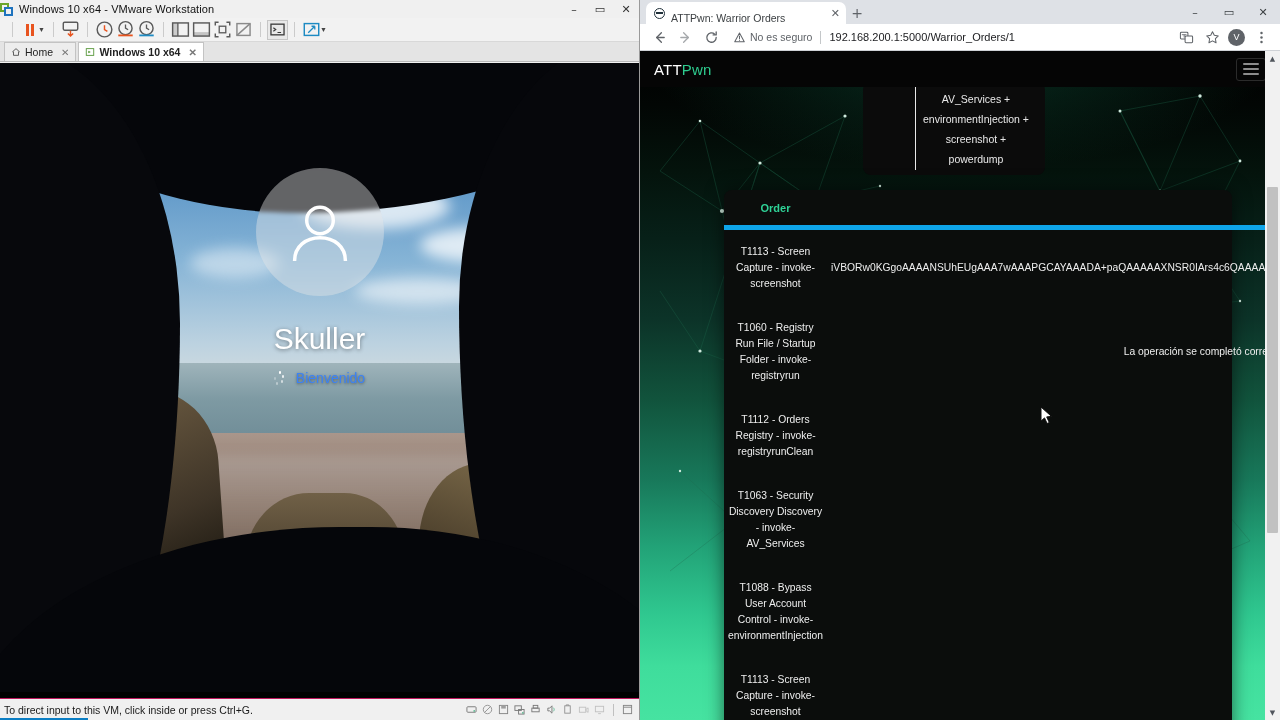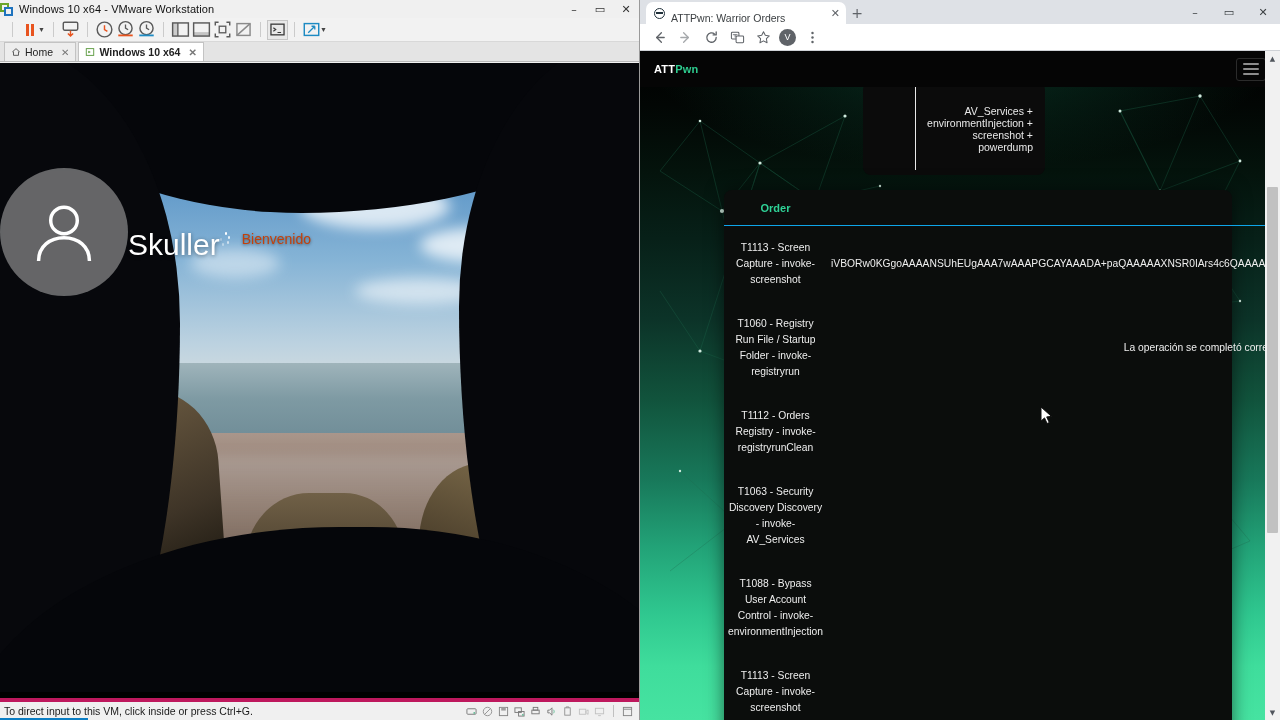--- a/index.html
+++ b/index.html
@@ -116,46 +116,46 @@
     border-radius: 40% 38% 14% 16% / 58% 56% 16% 18%;
     opacity:.9;
   }
   .cloud {
     position:absolute; background: rgba(255,255,255,.75); border-radius: 50%;
     filter: blur(7px);
   }
 
   .login {
     position:absolute; left: 0; right:0; top: 105px; display:flex;
-    align-items:center;
+    flex-direction: column; align-items:center;
   }
   .avatar {
     width: 128px; height: 128px; border-radius: 50%;
     background: rgba(230,230,230,.42);
     display:flex; align-items:center; justify-content:center;
     backdrop-filter: blur(2px);
   }
   .avatar svg { width: 74px; height: 74px; }
   .login-name {
     margin-top: 26px; font-size: 30px; color: #fff; font-weight: 300;
     text-shadow: 0 1px 4px rgba(0,0,0,.45);
     font-family: "Liberation Sans", sans-serif;
   }
   .login-status {
     margin-top: 14px; display:flex; align-items:center; gap:10px;
-    font-size: 14px; color: #c2410c; text-shadow: 0 1px 3px rgba(0,0,0,.5); text-align: right;
+    font-size: 14px; color: #3b82f6; text-shadow: 0 1px 3px rgba(0,0,0,.5); text-align: right;
   }
   .spinner { position: relative; width: 12px; height: 14px; }
   .spinner i {
     position:absolute; width:2.6px; height:2.6px; border-radius:50%; background:#fff;
   }
 
   .vm-statusbar {
     position:absolute; left:0; bottom:0; width:639px; height: 22px;
-    background: #f0f0f0; border-top: 4px solid #be185d;
+    background: #f0f0f0; border-top: 1px solid #be185d;
     display:flex; align-items:center; padding: 0 2px 0 4px;
     font-size: 10.5px; color:#1a1a1a;
   }
   .vm-statusbar .spacer { flex: 1; }
   .sb-icons { display:flex; align-items:center; gap:5px; padding-right:4px;}
   .sb-ic { width:11px; height:11px; opacity:.78; }
   .sb-sep { width:1px; height:12px; background:#c0c0c0; margin:0 3px; }
   .vm-taskbar-strip {
     position:absolute; left:0; bottom:22px; width:639px; height:6px; background:#000;
   }
@@ -226,50 +226,50 @@
   .page-bg::after{
     content:""; position:absolute; left:0; top:0; width:100%; height:120px;
     background: radial-gradient(ellipse at 50% 0%, rgba(10,60,42,.8), transparent 70%);
   }
   .particles { position:absolute; inset:0; }
   .navbar {
     position:absolute; left:0; top:0; width: 640px; height: 36px;
     background: #050505; display:flex; align-items:center;
     padding: 0 14px; z-index: 5;
   }
-  .brand { font-size: 11px; font-weight: bold; letter-spacing: .2px; }
+  .brand { font-size: 15px; font-weight: normal; letter-spacing: .2px; }
   .brand .a { color:#ffffff; }
   .brand .b { color:#2ecc8f; }
   .navtoggle {
     margin-left:auto; width: 30px; height: 23px; border:1px solid #2b2b2b;
     border-radius: 3px; display:flex; flex-direction:column; justify-content:center;
     align-items:center; gap:3px;
   }
   .navtoggle i { display:block; width:16px; height:2px; background:#8c8c8c; border-radius:1px;}
 
   .node-box {
     position:absolute; left: 223px; top: 31px; width: 182px; height: 93px;
     background: #0b0b0b; border-radius: 8px; display:flex; align-items:center;
     z-index: 3;
   }
   .node-box .divider { position:absolute; left: 52px; top: 5px; bottom: 5px; width:1px; background:#e8e8e8; }
   .node-box .txt {
-    margin-left: 56px; padding-right: 6px; width: 120px; text-align:right;
-    color:#e9e9e9; font-size: 10.5px; line-height: 12px;
+    margin-left: 56px; padding-right: 6px; width: 120px; text-align:center;
+    color:#e9e9e9; font-size: 10.5px; line-height: 20px;
   }
 
   .card {
     position:absolute; left: 84px; top: 139px; width: 508px; min-height: 560px;
     background: #0b0d0c; border-radius: 8px; z-index: 4;
     box-shadow: 0 0 18px rgba(0,0,0,.55);
   }
   table.orders { width: 100%; border-collapse: collapse; }
   table.orders th {
     color: #2fd297; font-size: 11px; font-weight: bold; padding: 12px 4px 11px;
-    border-bottom: 1px solid #0ea5e9;
+    border-bottom: 5px solid #0ea5e9;
   }
   table.orders td {
     color: #eeeeee; font-size: 10.3px; line-height: 16px; padding: 14px 4px;
     text-align:center; vertical-align: middle;
   }
   td.c-order { width: 135px; padding-left: 8px; }
   td.c-result { width: 245px; }
   th.c-order { width: 135px; }
   th.c-result { width: 245px; }
 
@@ -527,20 +527,30 @@
         <svg viewBox="0 0 16 16">
           <path d="M6 3l5 5-5 5" fill="none" stroke="#a5a8ab" stroke-width="1.4" stroke-linecap="round" stroke-linejoin="round"></path>
           <path d="M11 8H3" stroke="#a5a8ab" stroke-width="1.4" stroke-linecap="round"></path>
         </svg>
       </div>
       <div class="ct-btn">
         <svg viewBox="0 0 16 16">
           <path d="M13 8a5 5 0 1 1-1.6-3.6" fill="none" stroke="#5f6368" stroke-width="1.4" stroke-linecap="round"></path>
           <path d="M13 2v3.2h-3.2" fill="none" stroke="#5f6368" stroke-width="1.4" stroke-linecap="round" stroke-linejoin="round"></path>
         </svg>
+      </div>
+      <div class="omnibox">
+        <svg class="warn-ic" viewBox="0 0 12 12">
+          <path d="M6 1L11.2 10.6H0.8z" fill="none" stroke="#5f6368" stroke-width="1.1" stroke-linejoin="round"></path>
+          <path d="M6 4.3v3" stroke="#5f6368" stroke-width="1.1" stroke-linecap="round"></path>
+          <circle cx="6" cy="9" r=".6" fill="#5f6368"></circle>
+        </svg>
+        <span class="ns-text">No es seguro</span>
+        <span class="omni-sep"></span>
+        <span class="omni-url">192.168.200.1:5000/Warrior_Orders/1</span>
       </div>
       <div class="ct-btn">
         <svg viewBox="0 0 16 16">
           <rect x="1.5" y="2.5" width="8" height="7" rx="1" fill="none" stroke="#5f6368" stroke-width="1.1"></rect>
           <rect x="6.5" y="6.5" width="8" height="7" rx="1" fill="#fff" stroke="#5f6368" stroke-width="1.1"></rect>
           <path d="M3 5h5M5.5 5v3" stroke="#5f6368" stroke-width=".9"></path>
         </svg>
       </div>
       <div class="ct-btn">
         <svg viewBox="0 0 16 16">

